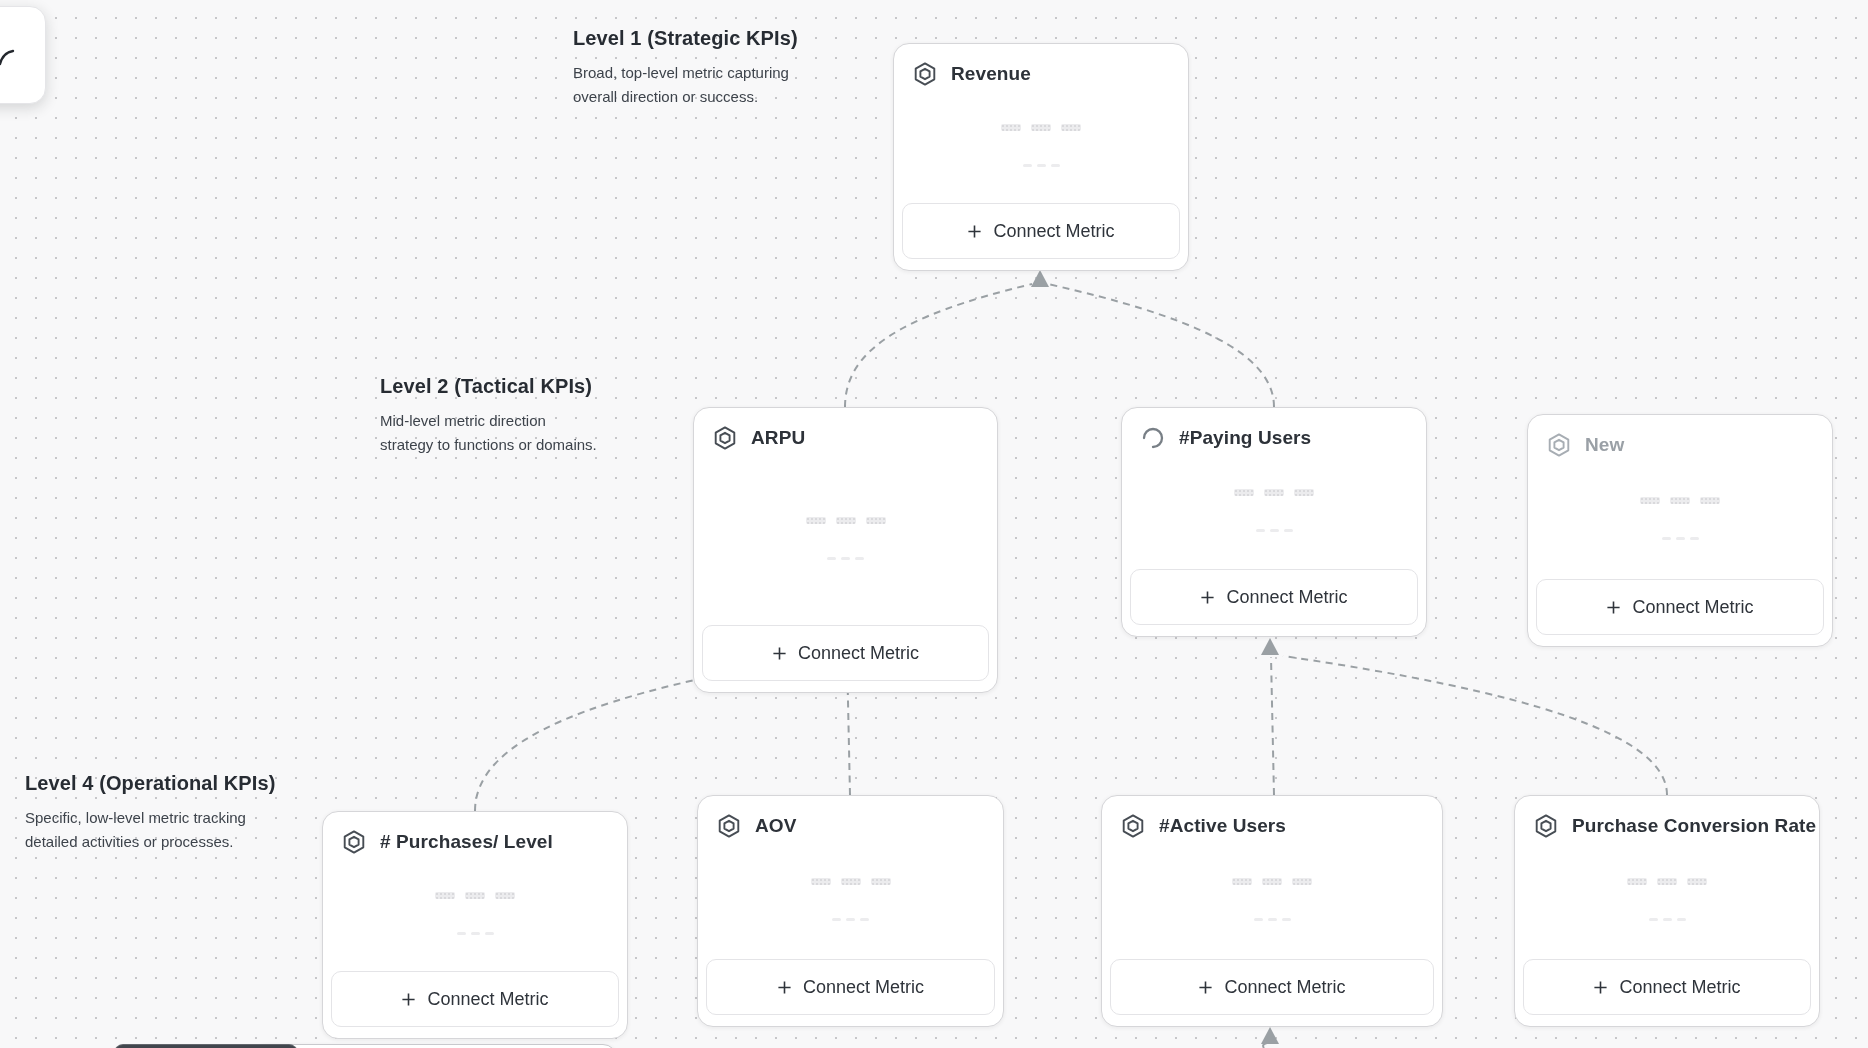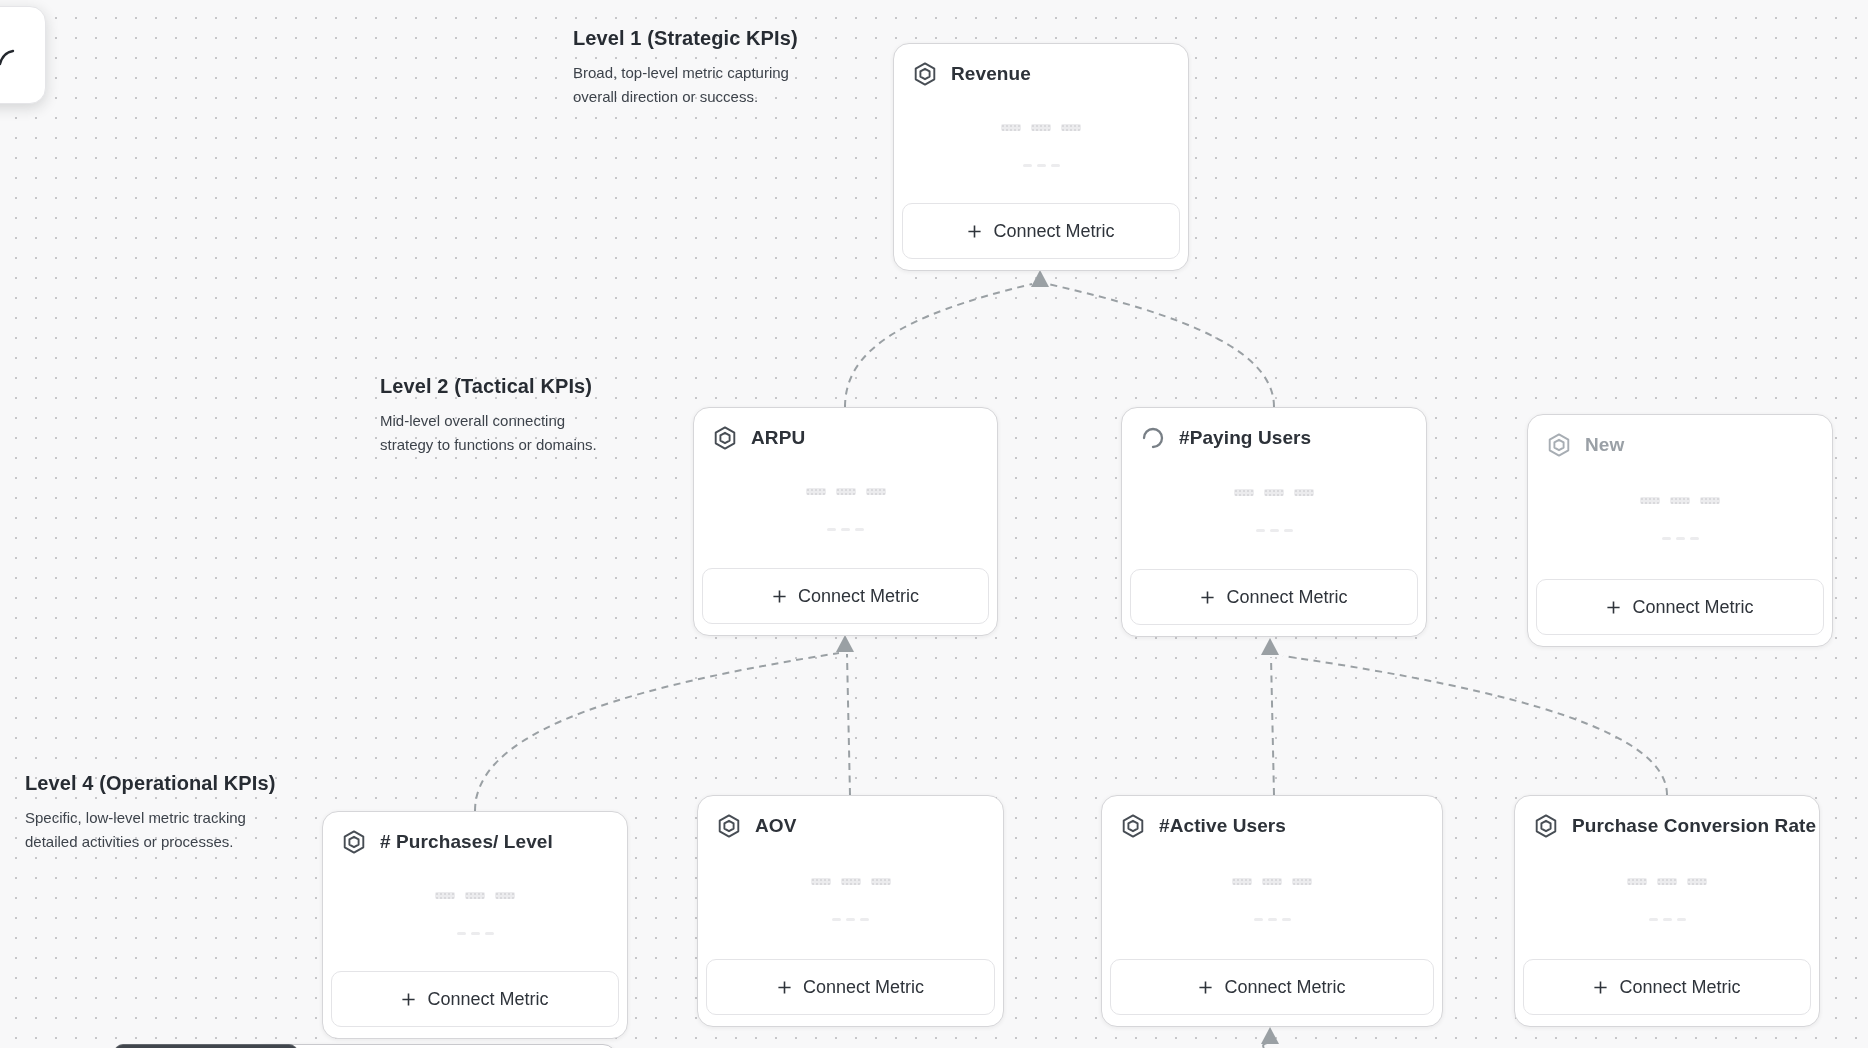--- a/index.html
+++ b/index.html
@@ -95,21 +95,21 @@
   <path class="edge" d="M 1264 1048 q -3 -4 4 -5"></path>
   <polygon class="arrowhead" points="1270,1027 1261,1044 1279,1044"></polygon>
 </svg>
 
 <div class="level-note note-1">
   <h2>Level 1 (Strategic KPIs)</h2>
   <p>Broad, top-level metric capturing overall direction or success.</p>
 </div>
 <div class="level-note note-2">
   <h2>Level 2 (Tactical KPIs)</h2>
-  <p>Mid-level overall connecting strategy to functions or domains.</p>
+  <p>Mid-level metric direction strategy to functions or domains.</p>
 </div>
 <div class="level-note note-3">
   <h2>Level 4 (Operational KPIs)</h2>
   <p>Specific, low-level metric tracking detailed activities or processes.</p>
 </div>
 
 <div id="card-layer">
     <div class="card" style="left: 893px; top: 43px; width: 296px; height: 228px;">
     <div class="card-header">
       <span class="icon hex">
@@ -133,21 +133,21 @@
           <i></i>
         </div>
     </div>
     <button class="connect-btn">
       <svg viewBox="0 0 16 16">
         <path d="M8 1.5 V14.5 M1.5 8 H14.5"></path>
       </svg>
       <span class="btn-label">Connect Metric</span>
     </button>
   </div>
-    <div class="card" style="left: 693px; top: 407px; width: 305px; height: 229px;">
+    <div class="card" style="left: 693px; top: 407px; width: 305px; height: 286px;">
     <div class="card-header">
       <span class="icon hex">
         <svg viewBox="0 0 26 26">
           <polygon points="13,2.4 22.3,7.7 22.3,18.3 13,23.6 3.7,18.3 3.7,7.7"></polygon>
           <polygon points="13,7.8 17.6,10.4 17.6,15.6 13,18.2 8.4,15.6 8.4,10.4"></polygon>
         </svg>
       </span>
 
       <span class="card-title">ARPU</span>
     </div>

